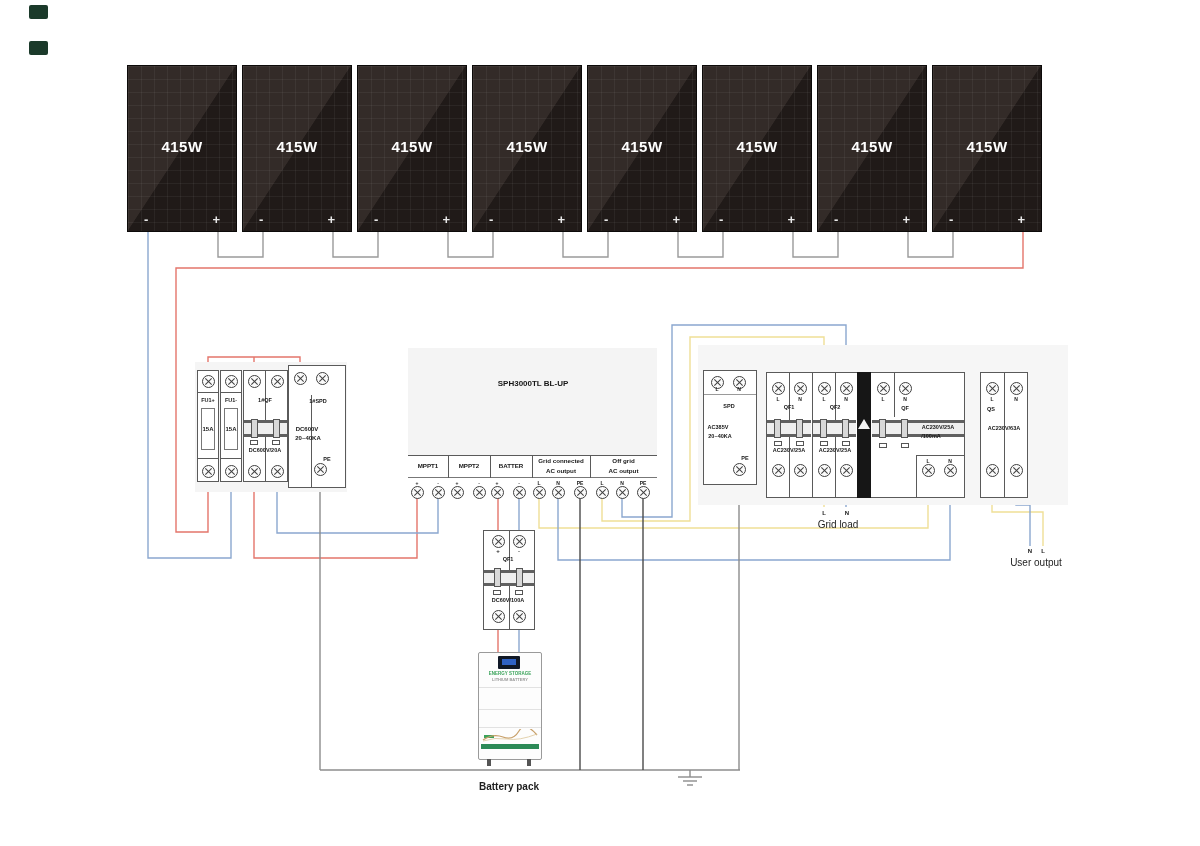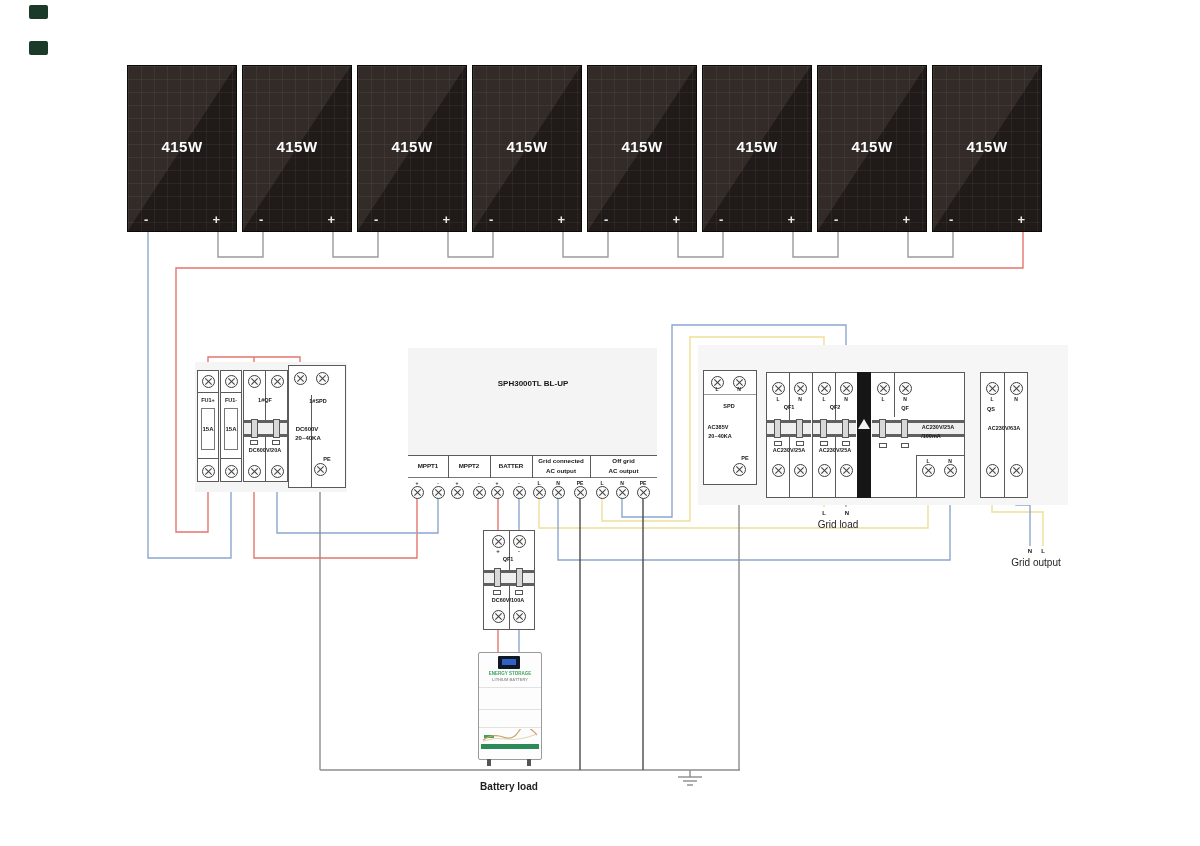--- a/index.html
+++ b/index.html
@@ -219,24 +219,24 @@
     <div class="seam" style="top:74px;"></div>
     <div class="chip"></div>
     <svg style="position:absolute;left:2px;top:76px;" width="58" height="14">
       <path d="M2 11 q10 -7 20 -3 t16 -6 t18 4" stroke="#c8a06a" stroke-width="1.2" fill="none"></path>
       <path d="M2 12 q12 -4 24 -2 t30 -5" stroke="#dcc79a" stroke-width="0.8" fill="none"></path>
     </svg>
     <div class="bar"></div>
     <div class="foot" style="left:8px;"></div>
     <div class="foot" style="right:10px;"></div>
   </div>
-  <div class="cap" style="left:509px;top:786px;font-weight:700;">Battery load</div>
+  <div class="cap" style="left:509px;top:786px;font-weight:700;">Battery pack</div>
 
   <div class="cap" style="left:838px;top:524px;">Grid load</div>
-  <div class="cap" style="left:1036px;top:562px;">Grid output</div>
+  <div class="cap" style="left:1036px;top:562px;">User output</div>
 <i class="term" style="left: 201.5px; top: 374.5px;"></i>
     <i class="term" style="left: 224.5px; top: 374.5px;"></i>
     <i class="term" style="left: 247.5px; top: 374.5px;"></i>
     <i class="term" style="left: 270.5px; top: 374.5px;"></i>
     <i class="term" style="left: 293.5px; top: 371.5px;"></i>
     <i class="term" style="left: 315.5px; top: 371.5px;"></i>
     <i class="term" style="left: 201.5px; top: 464.5px;"></i>
     <i class="term" style="left: 224.5px; top: 464.5px;"></i>
     <i class="term" style="left: 247.5px; top: 464.5px;"></i>
     <i class="term" style="left: 270.5px; top: 464.5px;"></i>

